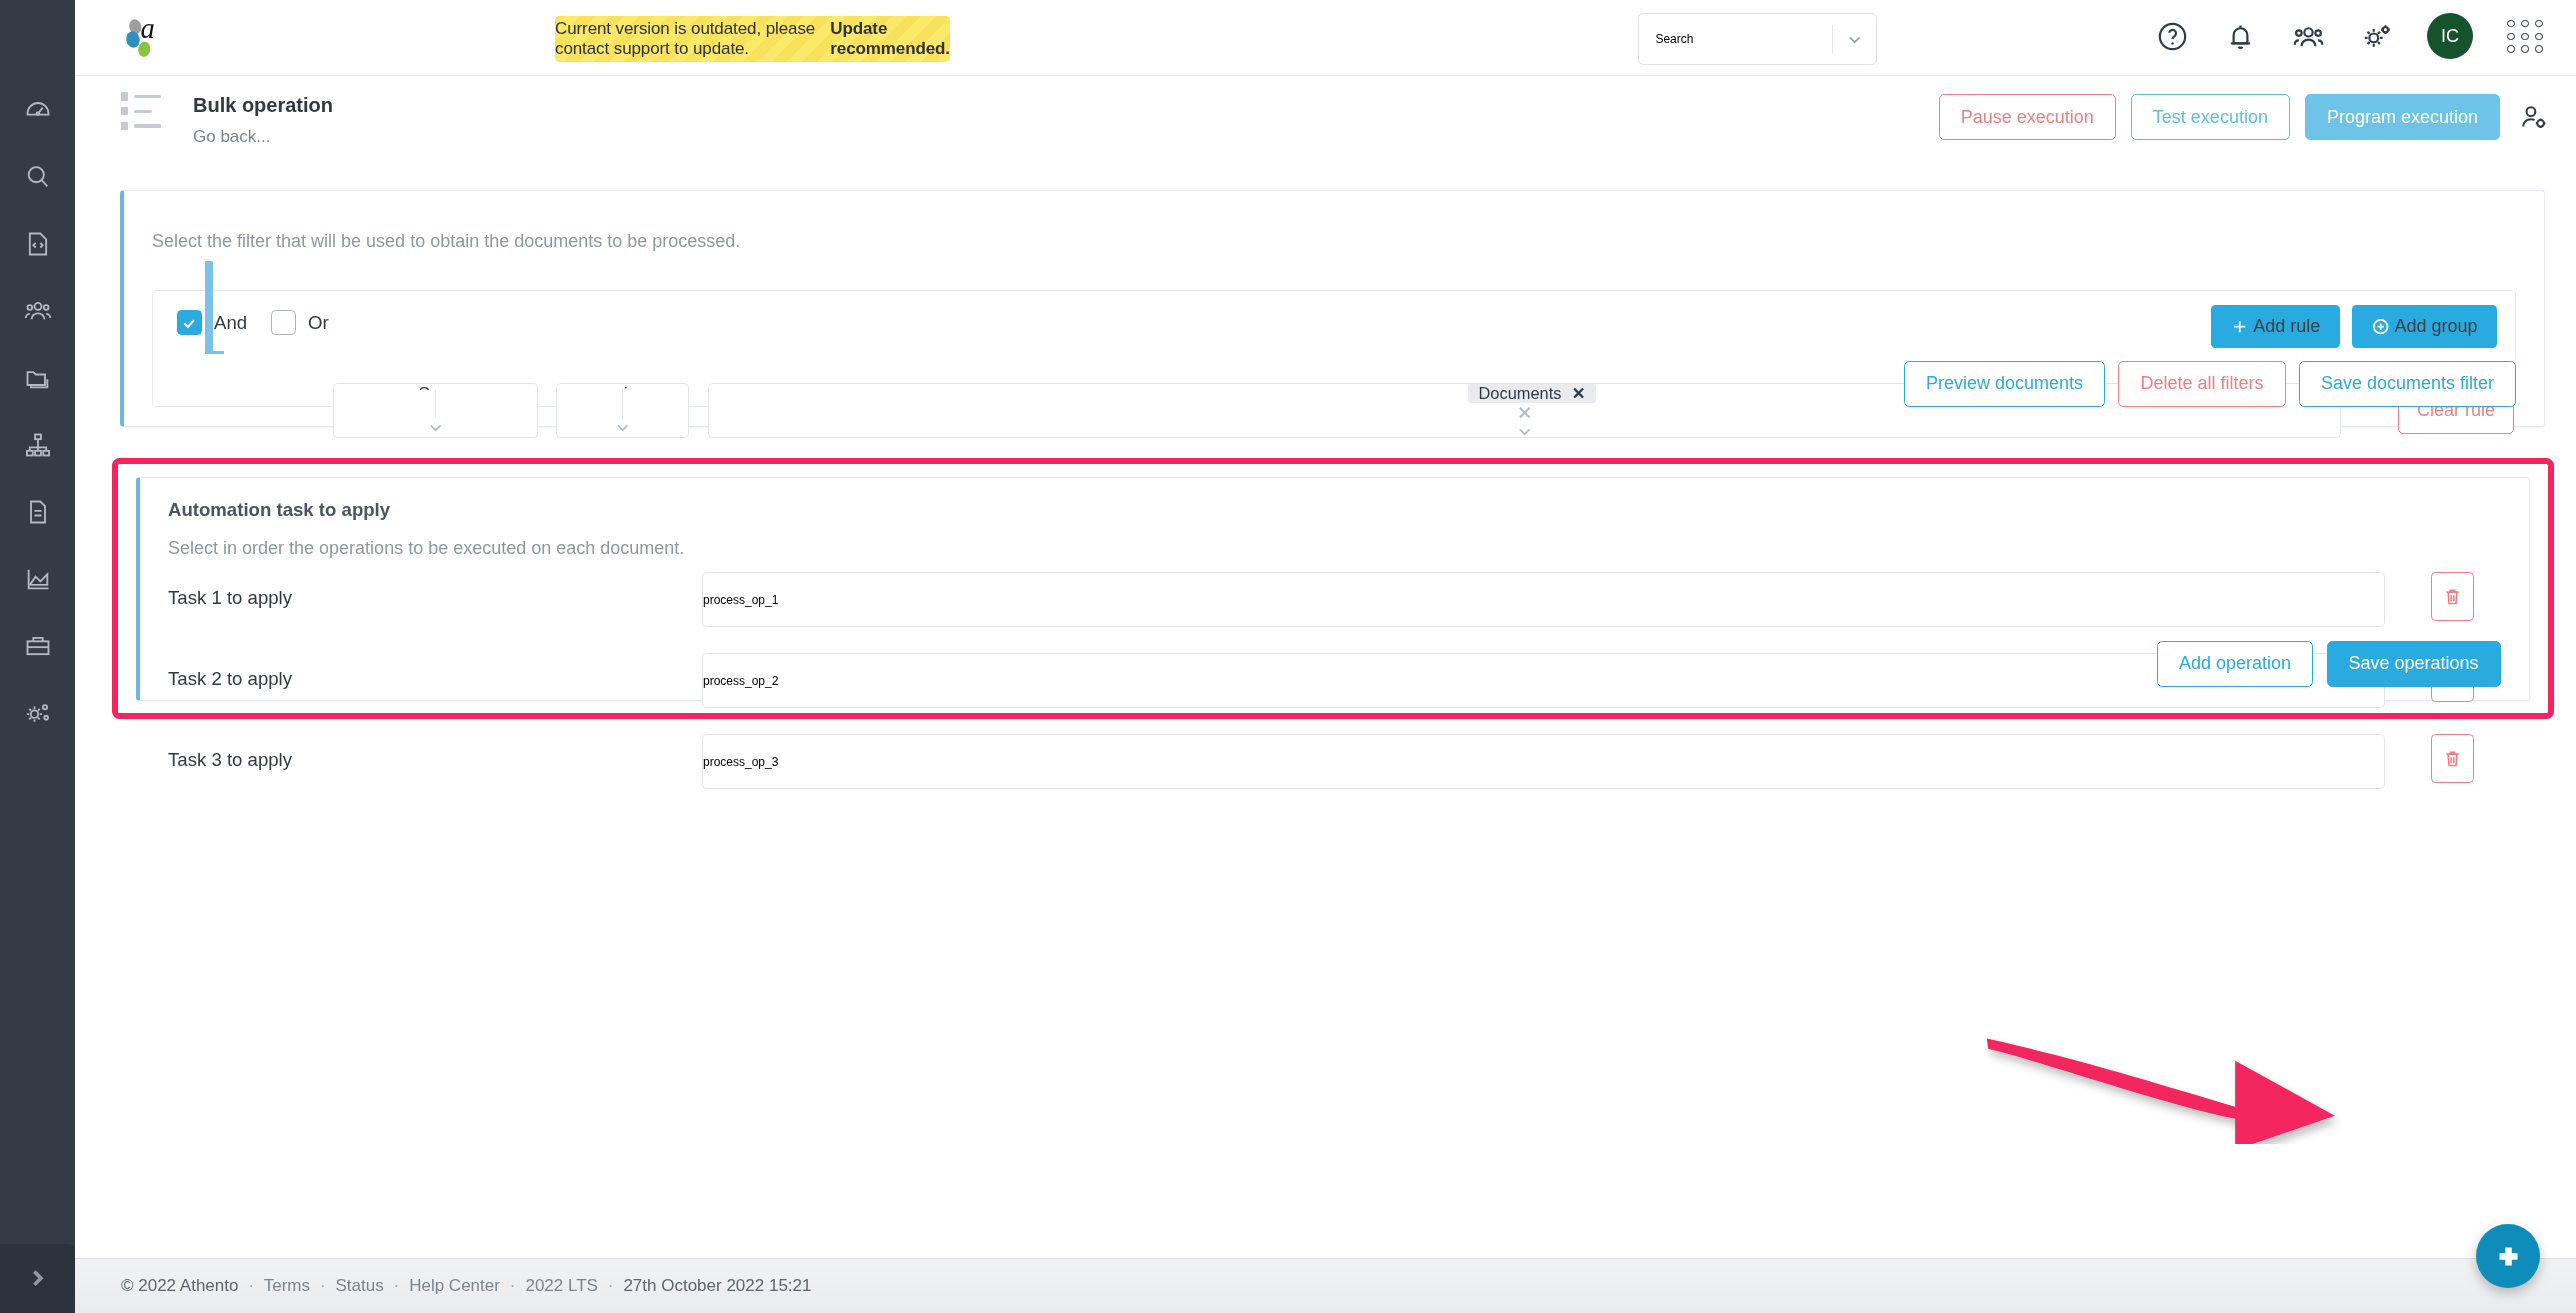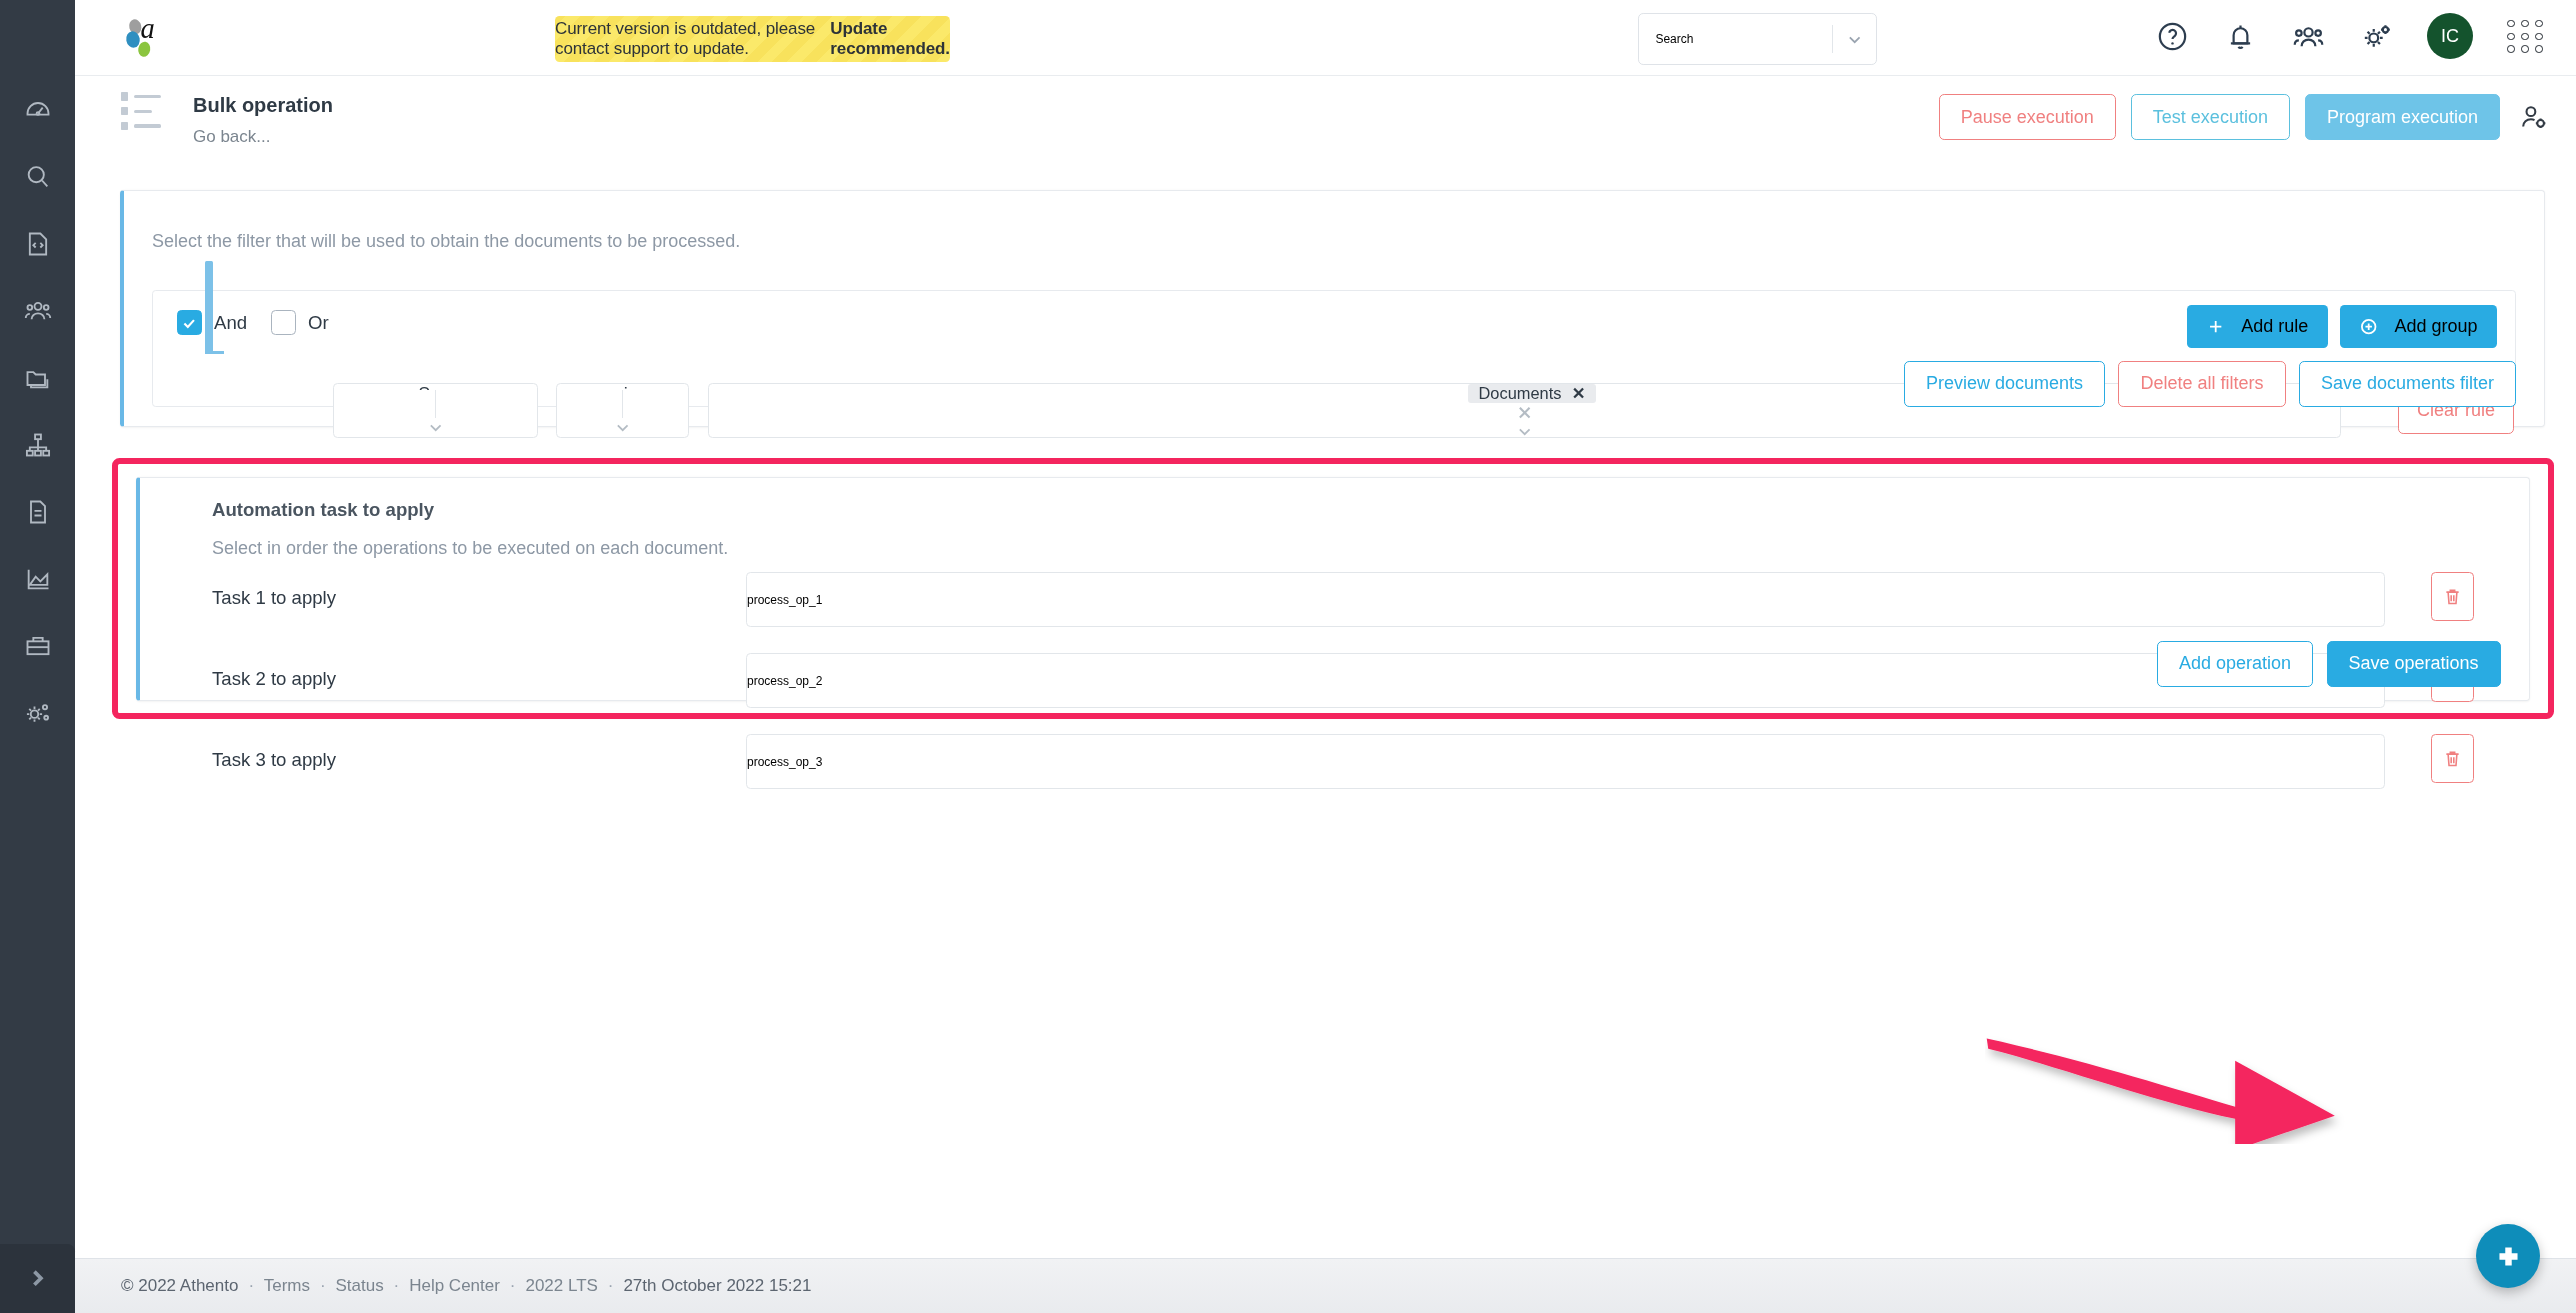--- a/index.html
+++ b/index.html
@@ -114,22 +114,22 @@
     position: absolute; left: 28px; right: 28px; top: 99px; height: 117px;
     border: 0.7px solid #e7eaee; border-radius: 3.7px; background: #fff;
   }
   .andor { position: absolute; left: 24px; top: 19.4px; display: flex; align-items: center; gap: 12px; }
   .cbx { width: 25px; height: 25px; border-radius: 4.5px; border: 1.5px solid #aab4bf; background: #fff; display: flex; align-items: center; justify-content: center; cursor: pointer; }
   .cbx.on { background: #29abe2; border-color: #29abe2; }
   .cbx.on svg { width: 16.4px; height: 16.4px; stroke: #fff; stroke-width: 3.2; fill: none; }
   .andor-label { font-size: 18.6px; color: #2f3a45; margin-right: 12px; }
 
   .rulebtns { position: absolute; right: 18px; top: 14px; display: flex; gap: 12px; }
-  .btn-pill { height: 43px; padding: 0 19.4px; border-radius: 4.5px; background: #29abe2; color: #000000;
-    font-size: 18px; display: flex; align-items: center; gap: 16px; cursor: pointer; border: none; }
+  .btn-pill { height: 43px; padding: 0 19.4px; border-radius: 4.5px; background: #29abe2; color: #404040;
+    font-size: 18px; display: flex; align-items: center; gap: 4px; cursor: pointer; border: none; }
   .btn-pill svg { width: 19.4px; height: 19.4px; stroke: #fff; fill: none; stroke-width: 2.2; }
   .treeline { position: absolute; left: 81px; top: 70px; width: 7.5px; height: 91px; background: #7cc1e8; border-radius: 1.5px; }
   .treeline-b { position: absolute; left: 81px; top: 160px; width: 19.4px; height: 3px; background: #7cc1e8; }
 
   .rulerow { position: absolute; left: 0; right: 0; height: 55px; display: flex; align-items: center; }
   .drag-handle { position: absolute; left: 179px; width: 25px; display: flex; flex-direction: column; gap: 5.2px; cursor: grab; }
   .drag-handle span { display: block; height: 2.6px; width: 25px; background: #8d98a5; border-radius: 1.5px; }
 
   .sel {
     border: 0.7px solid #e2e6ea; border-radius: 4.5px; background: #fff; height: 55px;
@@ -148,21 +148,21 @@
   }
   .chip .x { font-size: 16.4px; font-weight: 700; cursor: pointer; }
 
   .filter-footer { position: absolute; right: 28px; bottom: 19.4px; display: flex; gap: 13.4px; }
 
   
   #automation-highlight {
     position: absolute; left: 37px; top: 307px; right: 22.4px; height: 261px;
     border: 6px solid #f4255e; border-radius: 7.5px; background: #fff;
   }
-  #automation-card { position: absolute; left: 18px; top: 13.4px; right: 18px; bottom: 12px; padding-left: 44px; }
+  #automation-card { position: absolute; left: 18px; top: 13.4px; right: 18px; bottom: 12px; }
   .auto-inner { padding: 21px 28px; position: relative; height: 100%; }
   .task-row { position: relative; height: 81px; }
   .task-label { position: absolute; left: 0; top: 24px; font-size: 18.6px; color: #2f3a45; }
   .task-sel {
     position: absolute; left: 534px; right: 116px; top: 9px; height: 55px;
     border: 0.7px solid #e2e6ea; border-radius: 4.5px; background: #fff; display: flex; align-items: center;
   }
   .task-del {
     position: absolute; right: 27px; top: 9px; width: 43px; height: 49px;
     border: 1.1px solid #f08080; border-radius: 4.5px; background: #fff;

